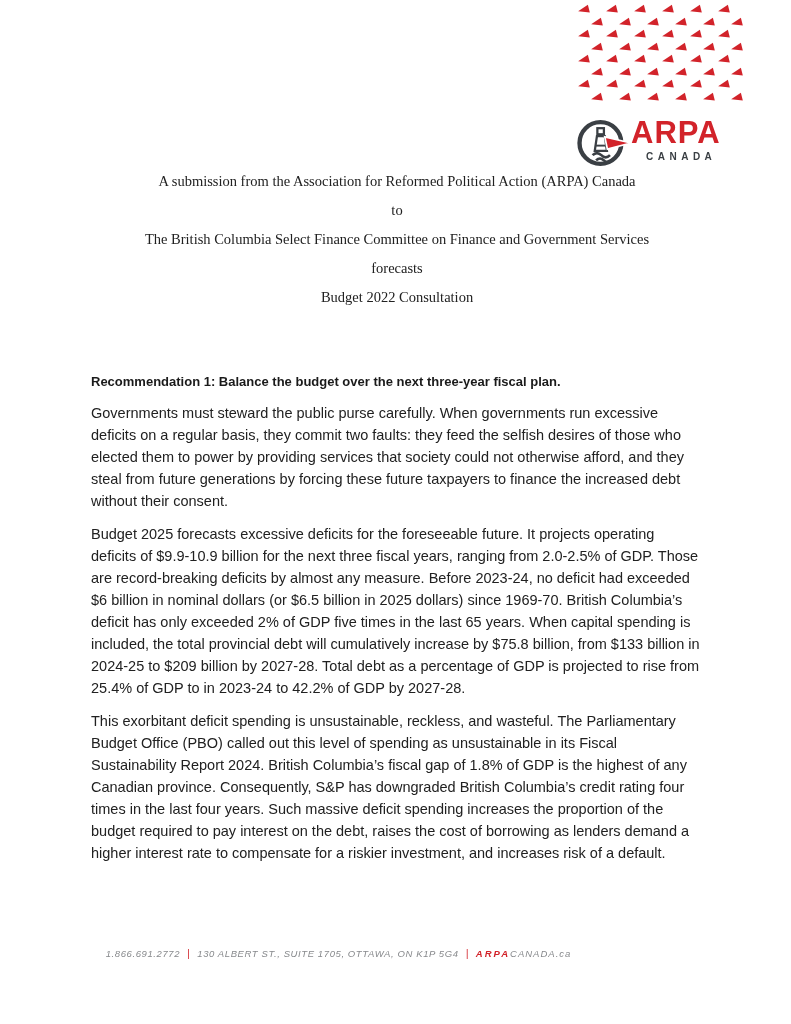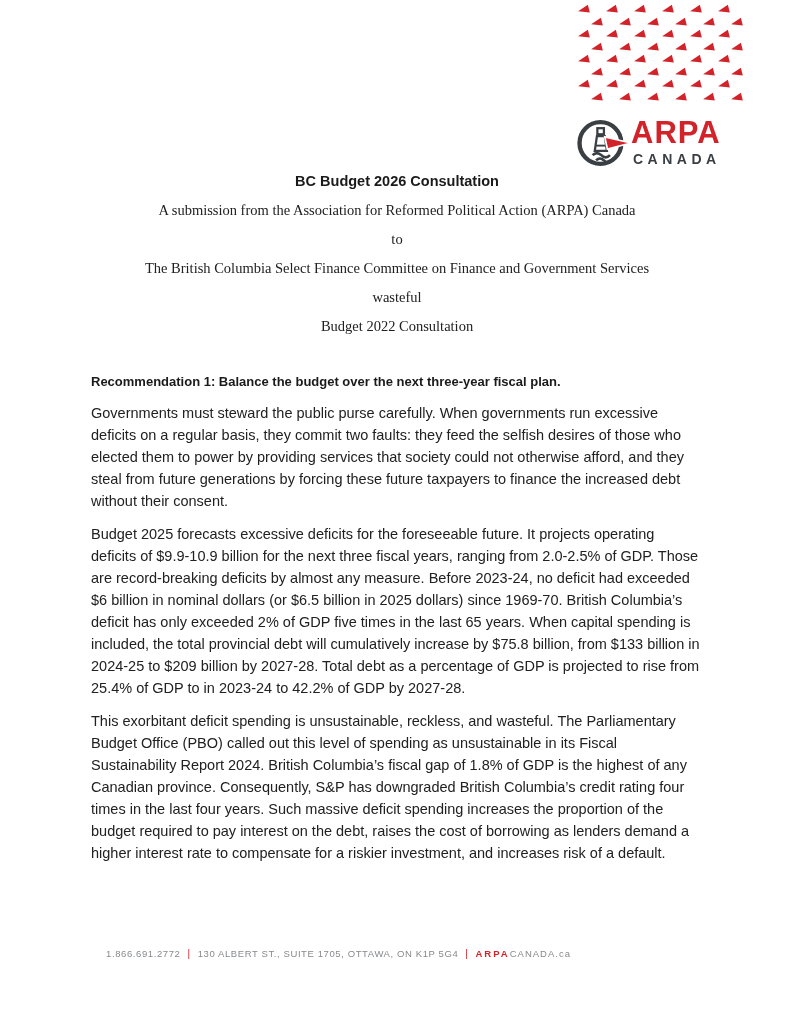--- a/index.html
+++ b/index.html
@@ -24,22 +24,22 @@
     transform: rotate(-14deg);
   }
   .brand-row { position: absolute; top: 112px; left: 0; display: flex; align-items: flex-start; }
   .brand-icon { flex: 0 0 auto; margin-top: 4px; }
   .brand-text { margin-left: -14px; padding-top: 6px; }
   .brand-name {
     font-size: 31px; font-weight: bold; color: #d2232a;
     letter-spacing: 1px; line-height: 30px;
   }
   .brand-country {
-    font-size: 14px; font-weight: bold; color: #3a3f44;
-    letter-spacing: 4.5px; margin-top: 3px; margin-left: 2px;
+    font-size: 10px; font-weight: bold; color: #3a3f44;
+    letter-spacing: 4.5px; margin-top: 3px; margin-left: 15px;
   }
 
   
   .header-block {
     position: absolute; top: 167px; left: 91px; width: 612px;
     text-align: center;
   }
   .doc-title { font-weight: bold; font-size: 14.5px; line-height: 29px; color: #1a1a1a; }
   .doc-sub { font-size: 14.5px; line-height: 29px; color: #212121; font-family: Liberation Serif, serif; }
 
@@ -54,20 +54,21 @@
     font-size: 14.5px; line-height: 22px; color: #212121;
     text-align: left;
   }
 
   
   .footer {
     position: absolute; top: 948px; left: 0; width: 677px;
     text-align: center;
     font-size: 9.5px; letter-spacing: 0.6px;
     color: #87898c;
+    font-style: italic;
   }
   .footer .sep { color: #d2232a; margin: 0 7px; font-size: 10px; }
   .footer .site-brand { color: #d2232a; font-weight: bold; letter-spacing: 2px; }
   .footer .site-rest { color: #87898c; letter-spacing: 1px; }
 </style>
 </head>
 <body>
 
 <div class="page">
 
@@ -135,25 +136,24 @@
         </svg>
       </span>
       <span class="brand-text">
         <div class="brand-name">ARPA</div>
         <div class="brand-country">CANADA</div>
       </span>
     </div>
   </div>
 
   <div class="header-block">
-    <div class="doc-title">BC Budget 2026 Consultation</div>
     <div class="doc-sub">A submission from the Association for Reformed Political Action (ARPA) Canada</div>
     <div class="doc-sub">to</div>
     <div class="doc-sub">The British Columbia Select Finance Committee on Finance and Government Services</div>
-    <div class="doc-sub">wasteful</div>
+    <div class="doc-sub">forecasts</div>
     <div class="doc-sub">Budget 2022 Consultation</div>
   </div>
 
   <div class="body-block">
     <div class="rec-heading">Recommendation 1: Balance the budget over the next three-year fiscal plan.</div>
     <p>Governments must steward the public purse carefully. When governments run excessive deficits on a regular basis, they commit two faults: they feed the selfish desires of those who elected them to power by providing services that society could not otherwise afford, and they steal from future generations by forcing these future taxpayers to finance the increased debt without their consent.</p>
     <p>Budget 2025 forecasts excessive deficits for the foreseeable future. It projects operating deficits of $9.9-10.9 billion for the next three fiscal years, ranging from 2.0-2.5% of GDP. Those are record-breaking deficits by almost any measure. Before 2023-24, no deficit had exceeded $6 billion in nominal dollars (or $6.5 billion in 2025 dollars) since 1969-70. British Columbia’s deficit has only exceeded 2% of GDP five times in the last 65 years. When capital spending is included, the total provincial debt will cumulatively increase by $75.8 billion, from $133 billion in 2024-25 to $209 billion by 2027-28. Total debt as a percentage of GDP is projected to rise from 25.4% of GDP to in 2023-24 to 42.2% of GDP by 2027-28.</p>
     <p>This exorbitant deficit spending is unsustainable, reckless, and wasteful. The Parliamentary Budget Office (PBO) called out this level of spending as unsustainable in its Fiscal Sustainability Report 2024. British Columbia’s fiscal gap of 1.8% of GDP is the highest of any Canadian province. Consequently, S&amp;P has downgraded British Columbia’s credit rating four times in the last four years. Such massive deficit spending increases the proportion of the budget required to pay interest on the debt, raises the cost of borrowing as lenders demand a higher interest rate to compensate for a riskier investment, and increases risk of a default.</p>
   </div>
 

